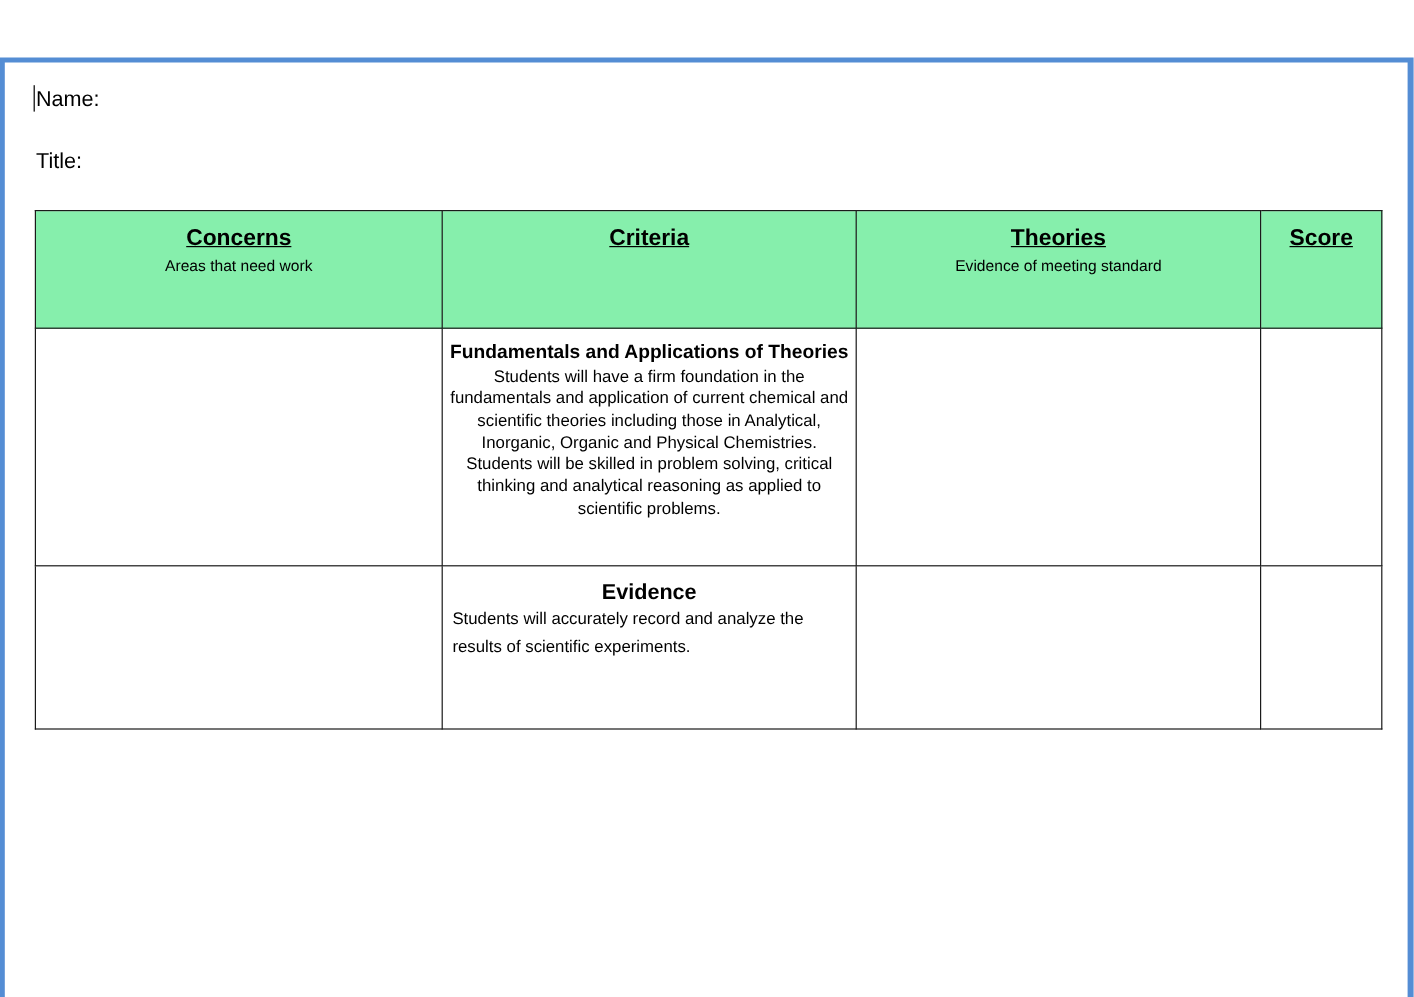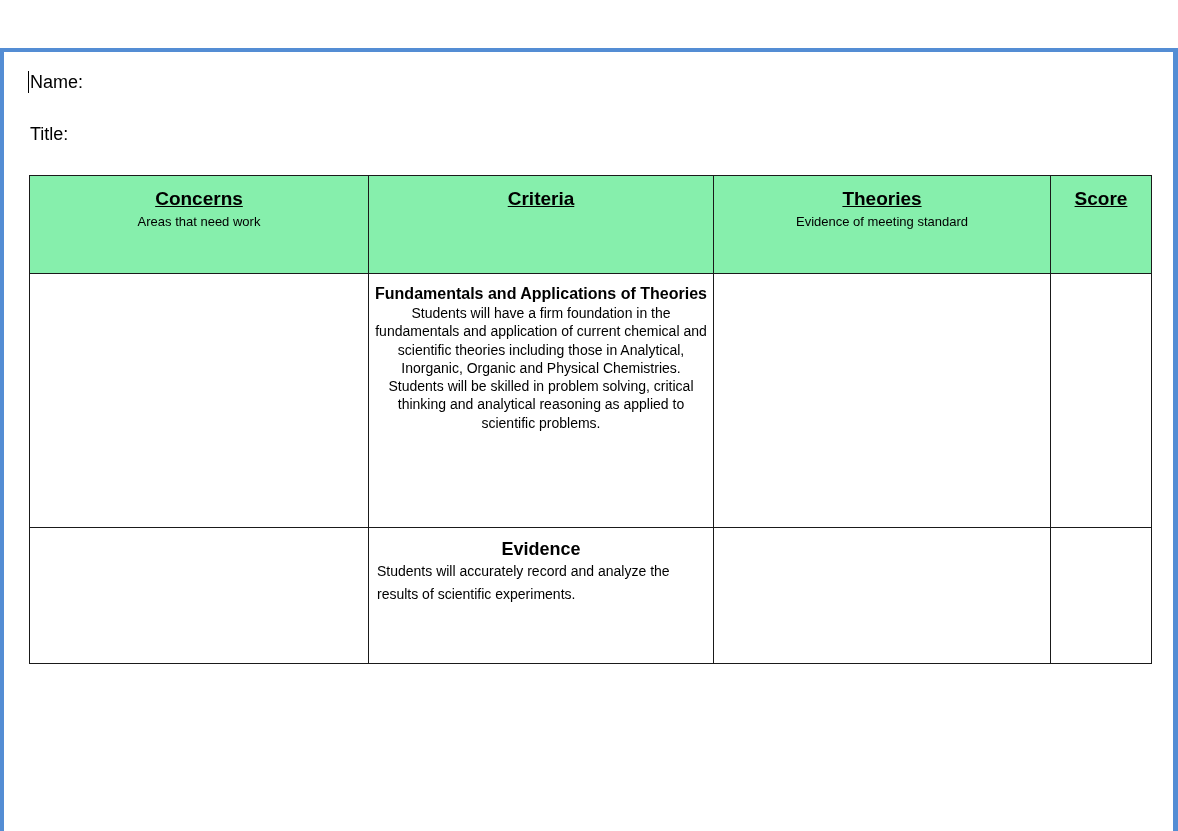--- a/index.html
+++ b/index.html
@@ -100,21 +100,21 @@
       </th>
       <th>
         <span class="hdr-title">Theories</span>
         <span class="hdr-sub">Evidence of meeting standard</span>
       </th>
       <th>
         <span class="hdr-title">Score</span>
       </th>
     </tr>
 
-    <tr style="height:254px">
+    <tr style="height:198px">
       <td></td>
       <td class="cell-pad-1">
         <span class="crit-title">Fundamentals and Applications of Theories</span>
         <span class="crit-desc-center">Students will have a firm foundation in the fundamentals and application of current chemical and scientific theories including those in Analytical, Inorganic, Organic and Physical Chemistries. Students will be skilled in problem solving, critical thinking and analytical reasoning as applied to scientific problems.</span>
       </td>
       <td></td>
       <td></td>
     </tr>
 
 

